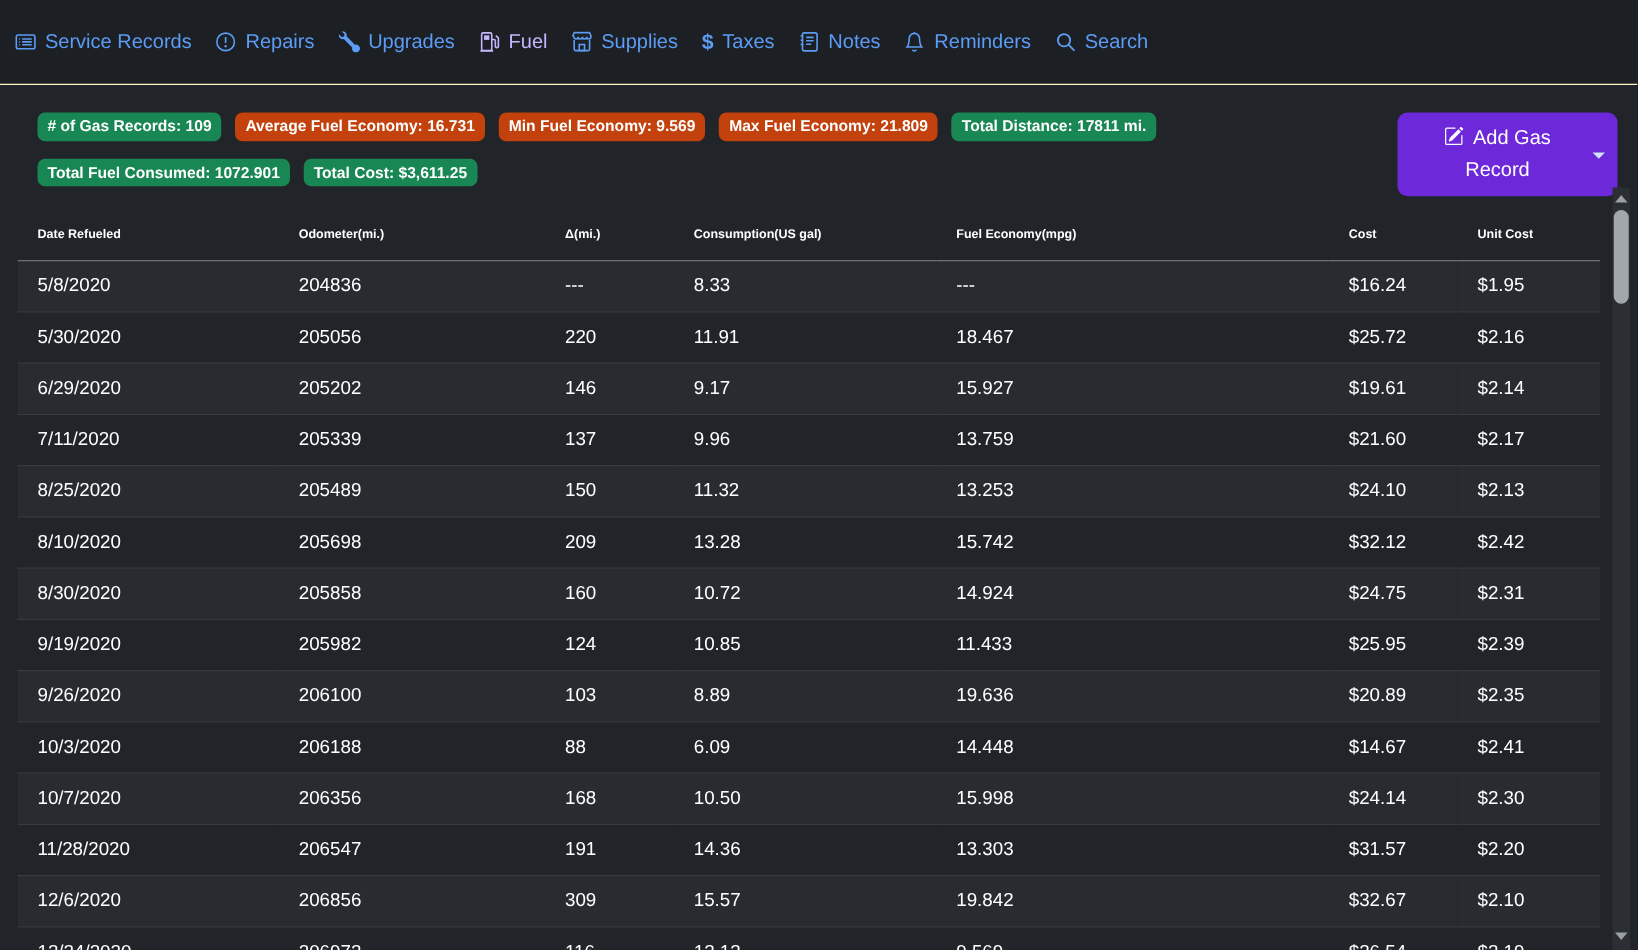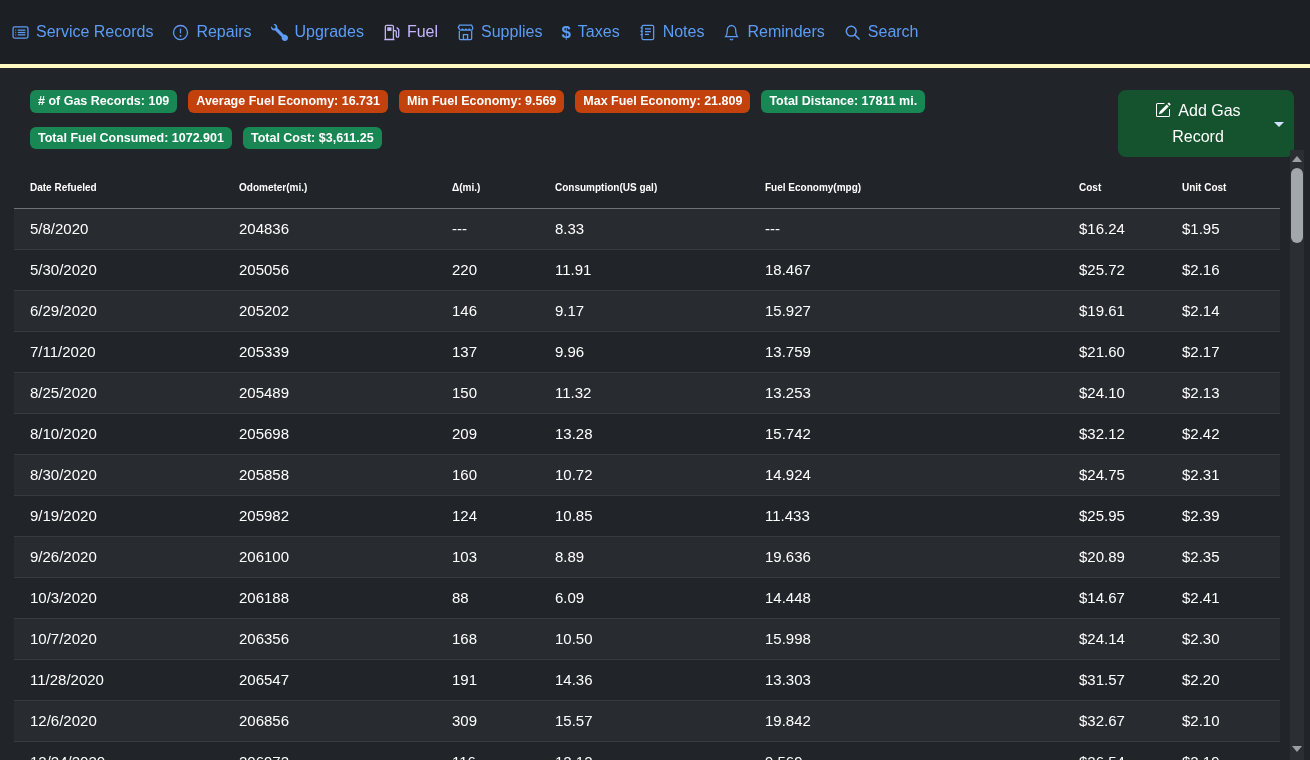--- a/index.html
+++ b/index.html
@@ -8,21 +8,21 @@
     background:#212529;
     font-family:"Liberation Sans", sans-serif;
     color:#fff;
     position:relative;
   }
 
   
   .navbar {
     height:68px;
     background:#1c2025;
-    border-bottom:4px solid #fef9c3;
+    border-bottom:1px solid #fef9c3;
     display:flex;
     align-items:center;
     padding:0 12px;
     position:relative;
     overflow:hidden;
   }
   .nav-list { display:flex; align-items:center; list-style:none; gap:19px; }
   .nav-item {
     display:flex; align-items:center; gap:7px;
     color:#5c9cf5; font-size:16px; cursor:pointer; white-space:nowrap;
@@ -51,21 +51,21 @@
     color:#fff; font-size:12.5px; font-weight:bold;
     padding:5px 8px; border-radius:6px; white-space:nowrap;
     line-height:1;
   }
   .badge.green { background:#198754; }
   .badge.blue  { background:#c2410c; }
 
   .add-btn {
     position:relative;
     width:176px; min-height:61px;
-    background:#14532d; color:#fff;
+    background:#6d28d9; color:#fff;
     border:none; border-radius:8px;
     font-family:"Liberation Sans", sans-serif;
     font-size:16px; line-height:1.6;
     padding:8px 30px 8px 14px;
     cursor:pointer; text-align:center;
   }
   .add-btn svg { width:16px; height:16px; vertical-align:-2px; margin-right:7px; }
   .add-btn .caret {
     position:absolute; right:10px; top:50%; margin-top:-2px;
     width:0; height:0;

